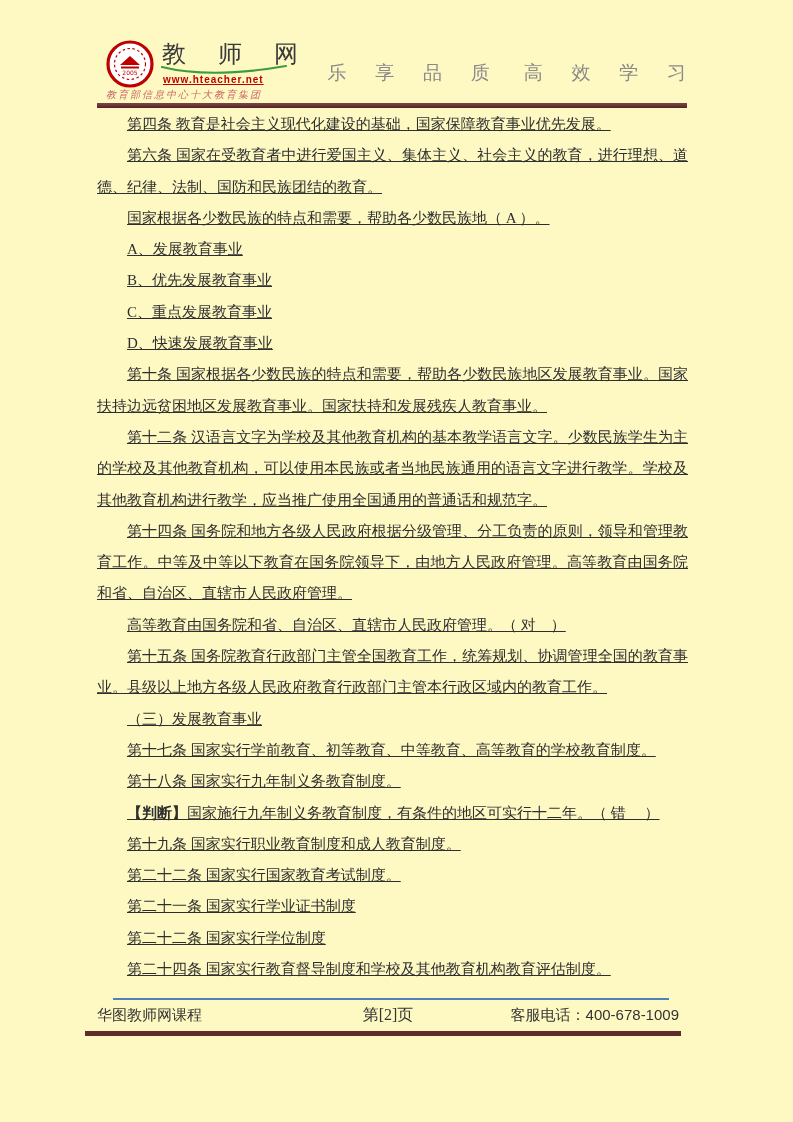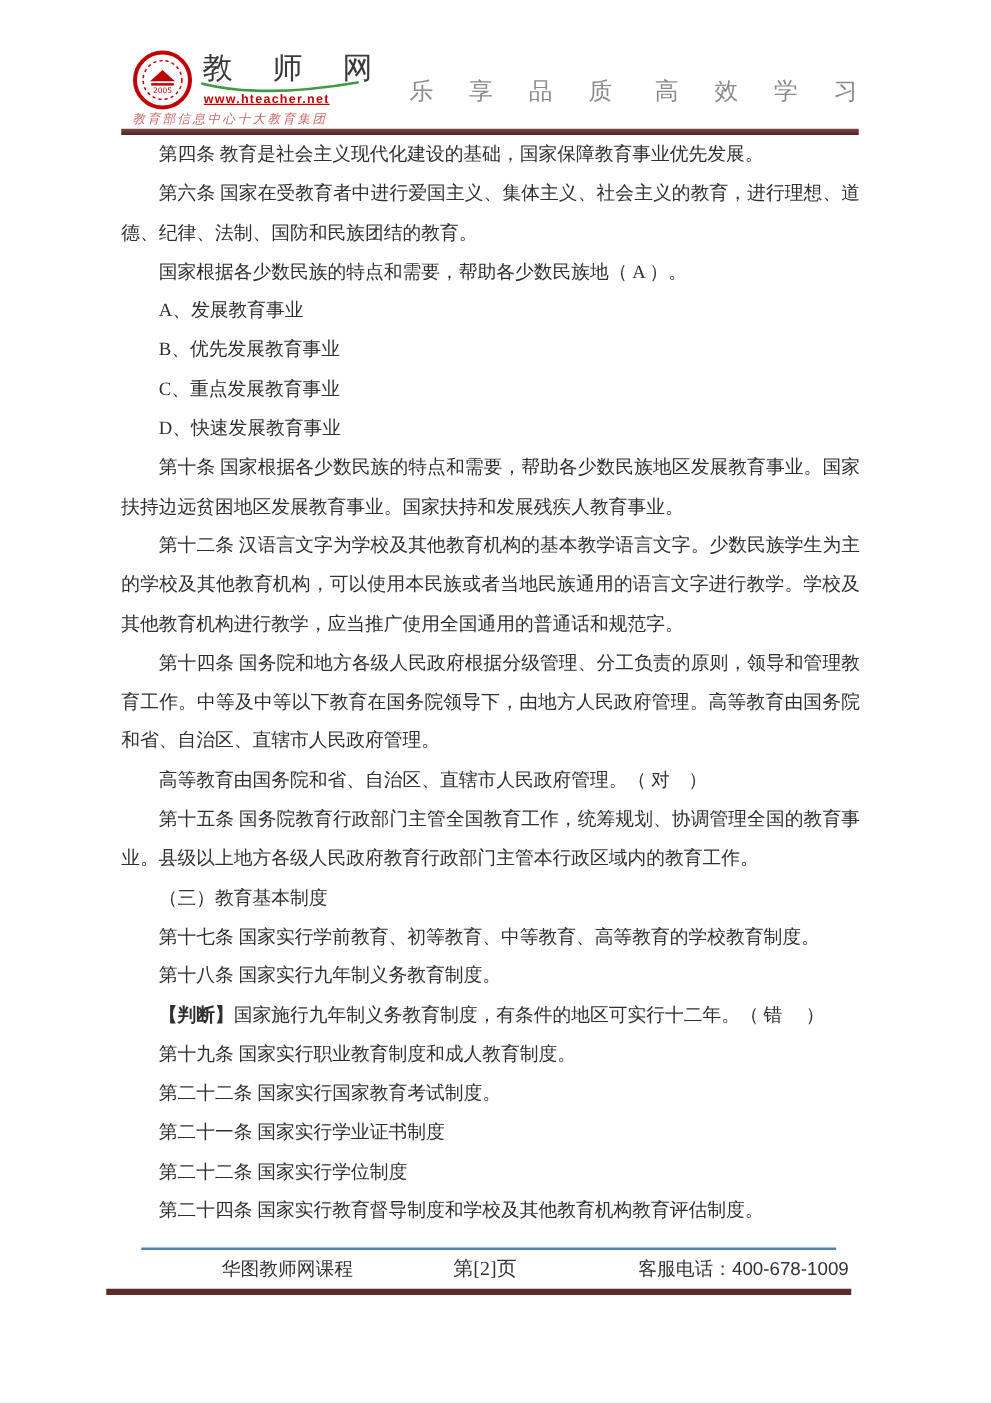--- a/index.html
+++ b/index.html
@@ -1,20 +1,20 @@
 <!DOCTYPE html>
 <html><head>
 <meta charset="utf-8">
 <style>
   * { margin:0; padding:0; box-sizing:border-box; }
   html,body { background:#e8e8e8; }
   .page {
     position:relative;
     width:793px; height:1122px;
-    background:#ffffff;
+    background:#fef9c3;
     font-family:"Liberation Serif","DejaVu Serif",serif;
     color:#2f2f2f;
     overflow:hidden;
     margin:0 auto;
   }
 
   
   .header {
     position:absolute; top:36px; left:106px; right:95px;
     display:flex; justify-content:space-between; align-items:flex-start;
@@ -55,33 +55,33 @@
     position:absolute; top:103px; left:97px; width:590px; height:5px;
     background:linear-gradient(#7d4646,#532222);
   }
 
   
   .content {
     position:absolute; top:109px; left:97px; width:591px;
     font-size:15px; line-height:31.3px;
     text-align:justify;
   }
-  .content p { text-indent:2em; }
+  .content p { text-indent:2em;text-decoration:underline; }
   .judge-prefix { font-weight:bold; }
 
   
   .footer { position:absolute; top:998px; left:85px; width:596px; }
   .footer-blue-line { height:2px; background:#4f81bd; margin-left:28px; margin-right:12px; }
   .footer-row {
     display:flex; align-items:baseline;
     padding:5px 2px 5px 12px;
     font-size:15px; color:#333333;
     font-family:"Liberation Sans","DejaVu Sans",sans-serif;
   }
-  .footer-left  { flex:1; text-align:center; }
+  .footer-left  { flex:1; text-align:left; }
   .footer-center{ flex:0 0 auto; font-size:16px; font-family:Liberation Serif, serif; }
   .footer-right { flex:1; text-align:right; }
   .footer-maroon-line { height:5px; background:#5e2b2b; }
 </style>
 </head>
 <body>
 
 <div class="page">
 
   <div class="header">
@@ -113,21 +113,21 @@
     <p>国家根据各少数民族的特点和需要，帮助各少数民族地（ A ）。</p>
     <p>A、发展教育事业</p>
     <p>B、优先发展教育事业</p>
     <p>C、重点发展教育事业</p>
     <p>D、快速发展教育事业</p>
     <p>第十条 国家根据各少数民族的特点和需要，帮助各少数民族地区发展教育事业。国家扶持边远贫困地区发展教育事业。国家扶持和发展残疾人教育事业。</p>
     <p>第十二条 汉语言文字为学校及其他教育机构的基本教学语言文字。少数民族学生为主的学校及其他教育机构，可以使用本民族或者当地民族通用的语言文字进行教学。学校及其他教育机构进行教学，应当推广使用全国通用的普通话和规范字。</p>
     <p>第十四条 国务院和地方各级人民政府根据分级管理、分工负责的原则，领导和管理教育工作。中等及中等以下教育在国务院领导下，由地方人民政府管理。高等教育由国务院和省、自治区、直辖市人民政府管理。</p>
     <p>高等教育由国务院和省、自治区、直辖市人民政府管理。（ 对　）</p>
     <p>第十五条 国务院教育行政部门主管全国教育工作，统筹规划、协调管理全国的教育事业。县级以上地方各级人民政府教育行政部门主管本行政区域内的教育工作。</p>
-    <p>（三）教育基本制度</p>
+    <p>（三）发展教育事业</p>
     <p>第十七条 国家实行学前教育、初等教育、中等教育、高等教育的学校教育制度。</p>
     <p>第十八条 国家实行九年制义务教育制度。</p>
     <p><span class="judge-prefix">【判断】</span><span>国家施行九年制义务教育制度，有条件的地区可实行十二年。（ 错　 ）</span></p>
     <p>第十九条 国家实行职业教育制度和成人教育制度。</p>
     <p>第二十二条 国家实行国家教育考试制度。</p>
     <p>第二十一条 国家实行学业证书制度</p>
     <p>第二十二条 国家实行学位制度</p>
     <p>第二十四条 国家实行教育督导制度和学校及其他教育机构教育评估制度。</p>
   </div>
 

